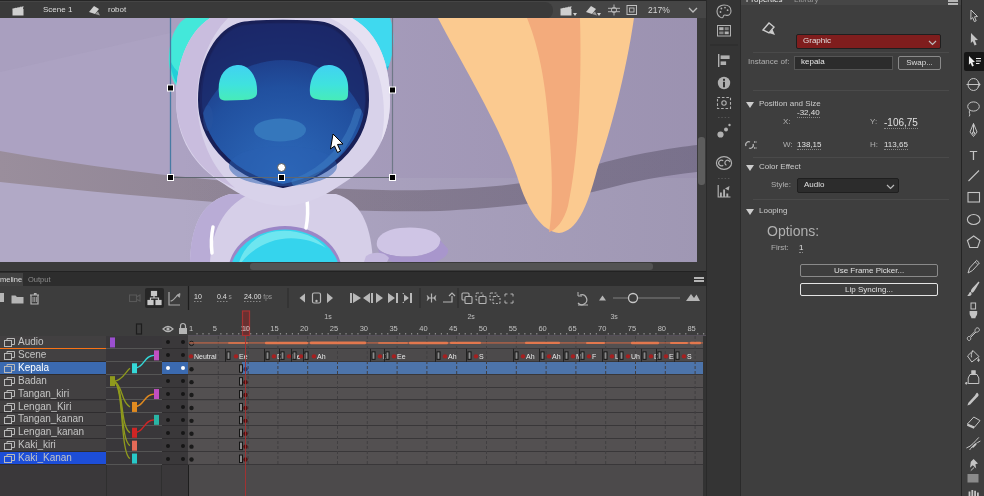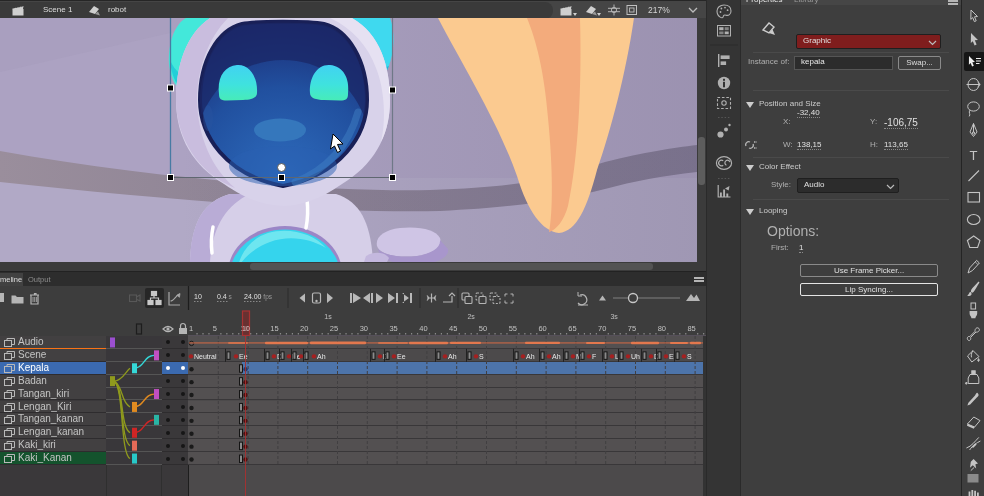--- a/index.html
+++ b/index.html
@@ -468,21 +468,21 @@
           <path d="M3 2.5 V0.5 H10.5 V6.5 H7.5" fill="none" stroke="#b9b9b9"></path>
         </svg>
         <span class="abs" style="left:18px;top:0px;font-size:10px;color:#c4c4c4;text-align:right;">Kaki_kiri</span>
       </div>
       <div class="abs" style="left:106px;top:103.2px;width:56px;height:12.9px;background:#39373a;border-bottom:1px solid #555;"></div>
       <div class="abs" style="left:162px;top:103.2px;width:26px;height:12.9px;background:#3a383a;border-bottom:1px solid #2e2c2e;">
         <div class="abs" style="left:4px;top:4.45px;width:4px;height:4px;border-radius:50%;background:#161616;"></div>
         <div class="abs" style="left:19px;top:4.45px;width:4px;height:4px;border-radius:50%;background:#161616;"></div>
       </div>
       <div class="abs" style="left:188px;top:103.2px;width:515px;height:12.9px;background:#535051;border-bottom:1px solid #393739;"></div>
-      <div class="abs" style="left:0;top:116.10000000000001px;width:106px;height:12.9px;background:#14532d;border-bottom:1px solid #2e2c2e;">
+      <div class="abs" style="left:0;top:116.10000000000001px;width:106px;height:12.9px;background:#1d4ed8;border-bottom:1px solid #2e2c2e;">
         <svg class="abs" style="left:4px;top:2px;" width="11" height="9" viewBox="0 0 11 9">
           <rect x="0.5" y="2.5" width="7" height="6" fill="none" stroke="#b9b9b9"></rect>
           <path d="M3 2.5 V0.5 H10.5 V6.5 H7.5" fill="none" stroke="#b9b9b9"></path>
         </svg>
         <span class="abs" style="left:18px;top:0px;font-size:10px;color:#c4c4c4;">Kaki_Kanan</span>
       </div>
       <div class="abs" style="left:106px;top:116.10000000000001px;width:56px;height:12.9px;background:#39373a;border-bottom:1px solid #555;"></div>
       <div class="abs" style="left:162px;top:116.10000000000001px;width:26px;height:12.9px;background:#3a383a;border-bottom:1px solid #2e2c2e;">
         <div class="abs" style="left:4px;top:4.45px;width:4px;height:4px;border-radius:50%;background:#161616;"></div>
         <div class="abs" style="left:19px;top:4.45px;width:4px;height:4px;border-radius:50%;background:#161616;"></div>

